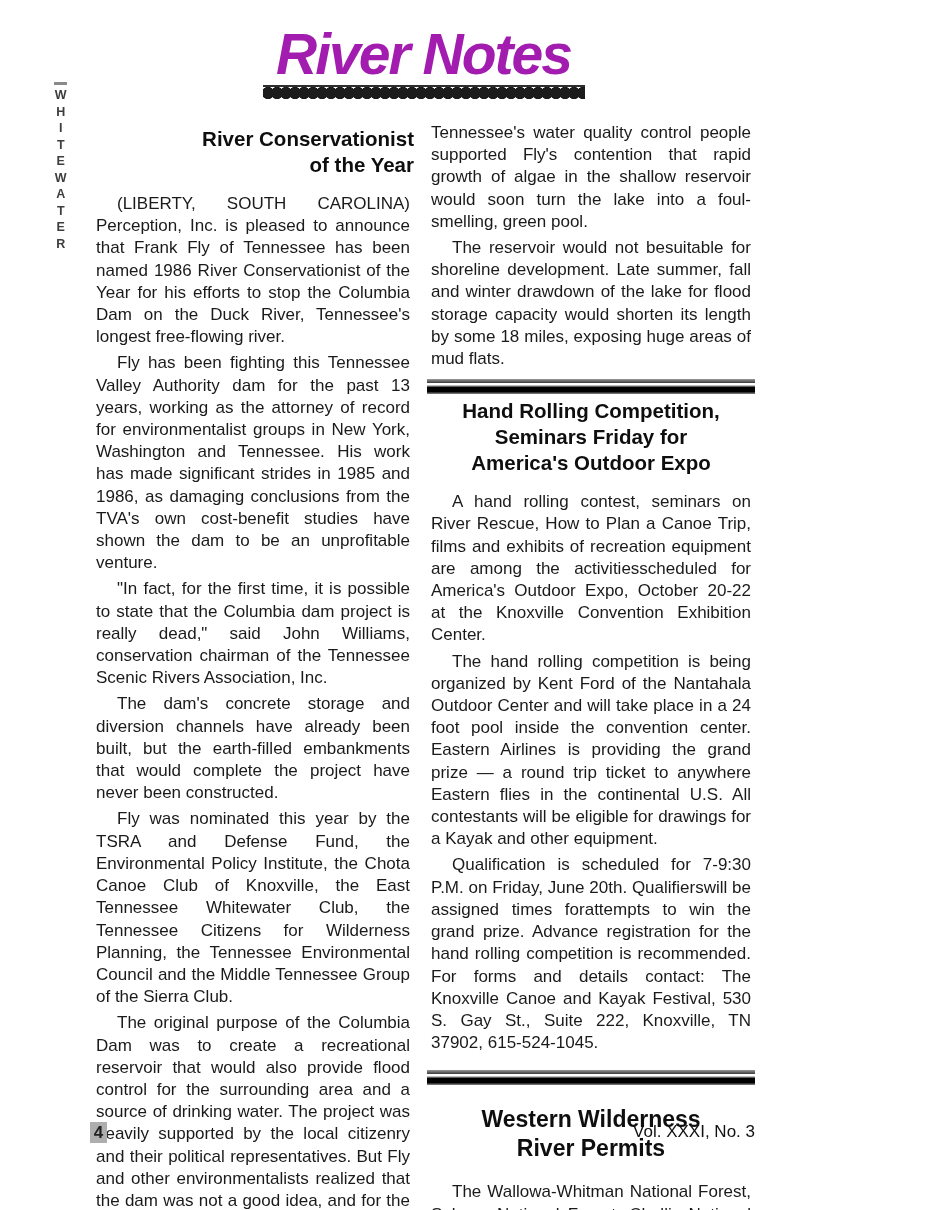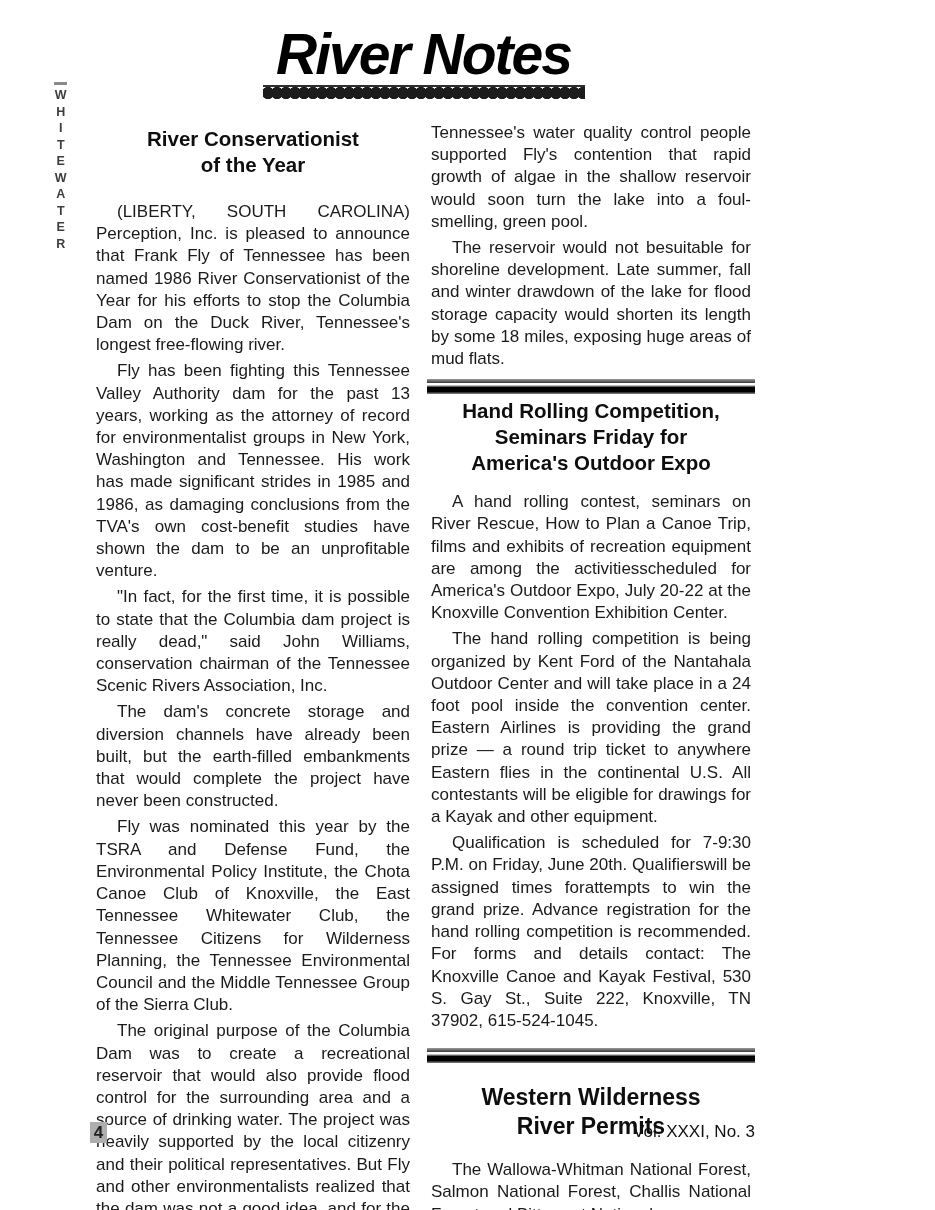--- a/index.html
+++ b/index.html
@@ -20,21 +20,21 @@
   .spine-text{
     writing-mode:vertical-rl;text-orientation:upright;
     font-size:12.5px;font-weight:bold;color:#3d3d3d;
     letter-spacing:2.5px;line-height:1;
   }
   
   .masthead{margin:26px 180px 0 92px;text-align:center;}
   .page-title{
     display:inline-block;
     font-size:57px;font-weight:bold;font-style:italic;
-    letter-spacing:-2px;color:#000000;line-height:1;
+    letter-spacing:-2px;color:#a21caf;line-height:1;
     padding:0 4px 2px 4px;
   }
   .title-rule{
     width:322px;height:13px;margin:0 auto;
     border-top:2px solid #2e2e2e;
     background:radial-gradient(circle 6.5px at 5px 6px, #1c1c1c 5.8px, rgba(0,0,0,0) 6.5px);
     background-size:9px 13px;background-repeat:repeat-x;
   }
   
   .columns{
@@ -43,21 +43,21 @@
   }
   .col-left{flex:0 0 322px;}
   .col-right{flex:1 1 auto;}
   .body-text{font-size:17px;line-height:22.2px;text-align:justify;}
   .p{margin:4px;text-indent:21px;}
   .p.noindent{text-indent:0;}
   .article-heading{
     font-weight:bold;text-align:center;
     font-size:20.5px;line-height:26px;color:#0e0e0e;
   }
-  .heading-conservationist{margin:8px 0 23px 0;}
+  .heading-conservationist{margin:8px 0 15px 0;text-align:right;}
   .heading-expo{margin:4px 0 15px 0;}
   .heading-permits{font-size:23px;line-height:29px;margin:20px 0 18px 0;}
   
   .section-rule{margin-top:9px;}
   .section-rule .bar-thin{
     height:4px;
     background:linear-gradient(to bottom,#9a9a9a,#3a3a3a);
   }
   .section-rule .bar-gap{height:2px;background:#fff;}
   .section-rule .bar-thick{
@@ -116,21 +116,21 @@
         <div class="bar-thin"></div>
         <div class="bar-gap"></div>
         <div class="bar-thick"></div>
       </div>
 
       <div class="article-heading heading-expo">
         <div>Hand Rolling Competition,</div>
         <div>Seminars Friday for</div>
         <div>America's Outdoor Expo</div>
       </div>
-      <p class="p">A hand rolling contest, seminars on River Rescue, How to Plan a Canoe Trip, films and exhibits of recreation equipment are among the activitiesscheduled for America's Outdoor Expo, July 20-22 at the Knoxville Convention Exhibition Center.</p>
+      <p class="p">A hand rolling contest, seminars on River Rescue, How to Plan a Canoe Trip, films and exhibits of recreation equipment are among the activitiesscheduled for America's Outdoor Expo, October 20-22 at the Knoxville Convention Exhibition Center.</p>
       <p class="p">The hand rolling competition is being organized by Kent Ford of the Nantahala Outdoor Center and will take place in a 24 foot pool inside the convention center. Eastern Airlines is providing the grand prize — a round trip ticket to anywhere Eastern flies in the continental U.S. All contestants will be eligible for drawings for a Kayak and other equipment.</p>
       <p class="p">Qualification is scheduled for 7-9:30 P.M. on Friday, June 20th. Qualifierswill be assigned times forattempts to win the grand prize. Advance registration for the hand rolling competition is recommended. For forms and details contact: The Knoxville Canoe and Kayak Festival, 530 S. Gay St., Suite 222, Knoxville, TN 37902, 615-524-1045.</p>
 
       <div class="section-rule" style="margin-top:16px;">
         <div class="bar-thin"></div>
         <div class="bar-gap"></div>
         <div class="bar-thick"></div>
       </div>
 
       <div class="article-heading heading-permits">

